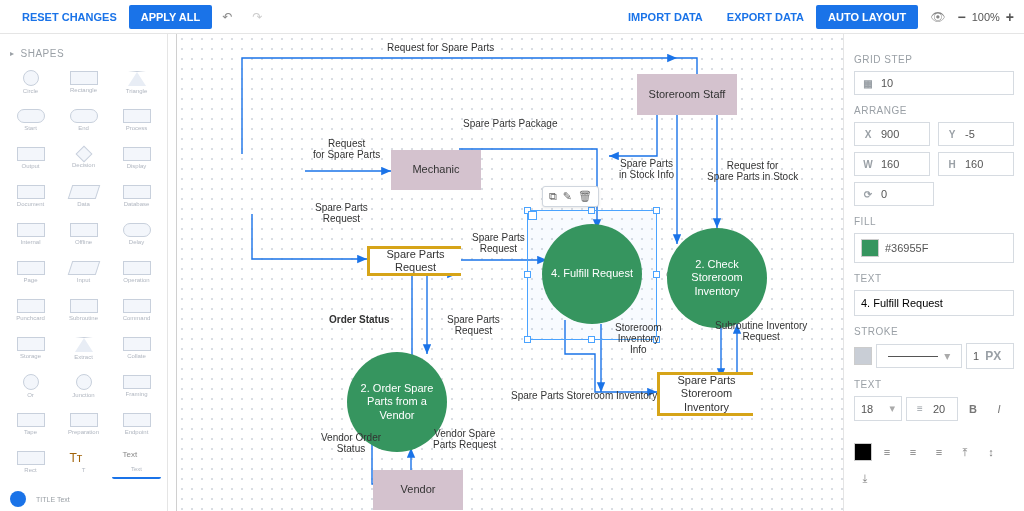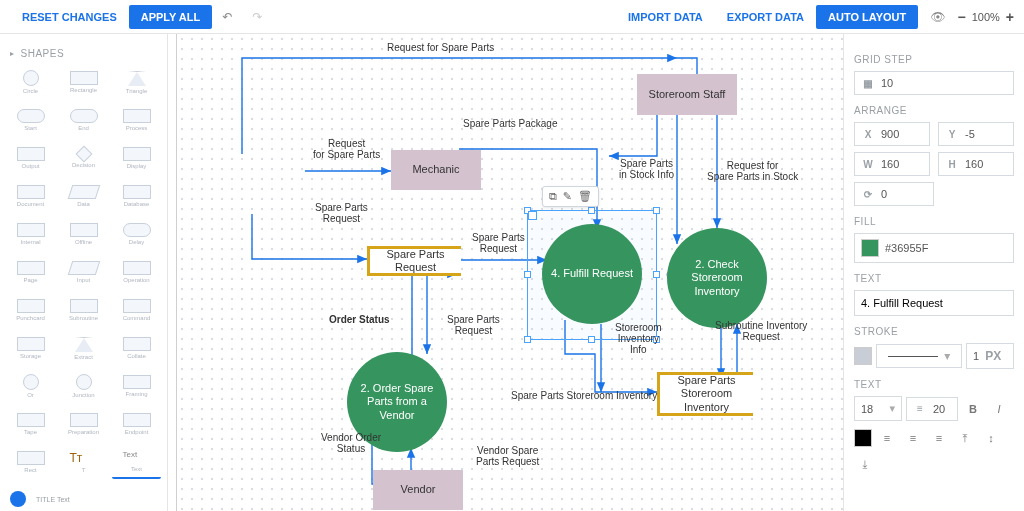--- a/index.html
+++ b/index.html
@@ -282,21 +282,21 @@
 for Spare Parts</div>
       <div class="edge-label" style="left:138px;top:168px;white-space:pre;">Spare Parts
 Request</div>
       <div class="edge-label" style="left:295px;top:198px;white-space:pre;">Spare Parts
 Request</div>
       <div class="edge-label" style="left:152px;top:280px;font-weight:bold;">Order Status</div>
       <div class="edge-label" style="left:270px;top:280px;white-space:pre;">Spare Parts
 Request</div>
       <div class="edge-label" style="left:144px;top:398px;white-space:pre;">Vendor Order
 Status</div>
-      <div class="edge-label" style="left:256px;top:411px;white-space:pre;margin-left:43px;">Vendor Spare
+      <div class="edge-label" style="left:256px;top:394px;white-space:pre;">Vendor Spare
 Parts Request</div>
       <div class="edge-label" style="left:286px;top:84px;">Spare Parts Package</div>
       <div class="edge-label" style="left:442px;top:124px;white-space:pre;">Spare Parts
 in Stock Info</div>
       <div class="edge-label" style="left:530px;top:126px;white-space:pre;">Request for
 Spare Parts in Stock</div>
       <div class="edge-label" style="left:438px;top:288px;white-space:pre;">Storeroom
 Inventory
 Info</div>
       <div class="edge-label" style="left:538px;top:286px;white-space:pre;">Subroutine Inventory
@@ -356,21 +356,21 @@
           <div style="width:60%;border-top:1px solid #555;"></div> 
           <span style="margin-left:6px;color:#aaa;">▾</span>
         </div>
       <div class="inp" style="width:48px;">
           <span>1</span>
           <span class="ic" style="font-size:12px;">PX</span>
         </div>
     </div>
 
     <div class="sect">TEXT</div>
-    <div class="tool-row" style="margin-bottom:6px;">
+    <div class="tool-row" style="margin-bottom:20px;">
       <div class="inp" style="width:48px;">
           <span>18</span>
           <span style="color:#aaa;margin-left:auto;">▾</span>
         </div>
       <div class="inp" style="width:52px;">
           <span class="ic">≡</span>
           <span>20</span>
         </div>
       <div class="b">
           <b>B</b>

